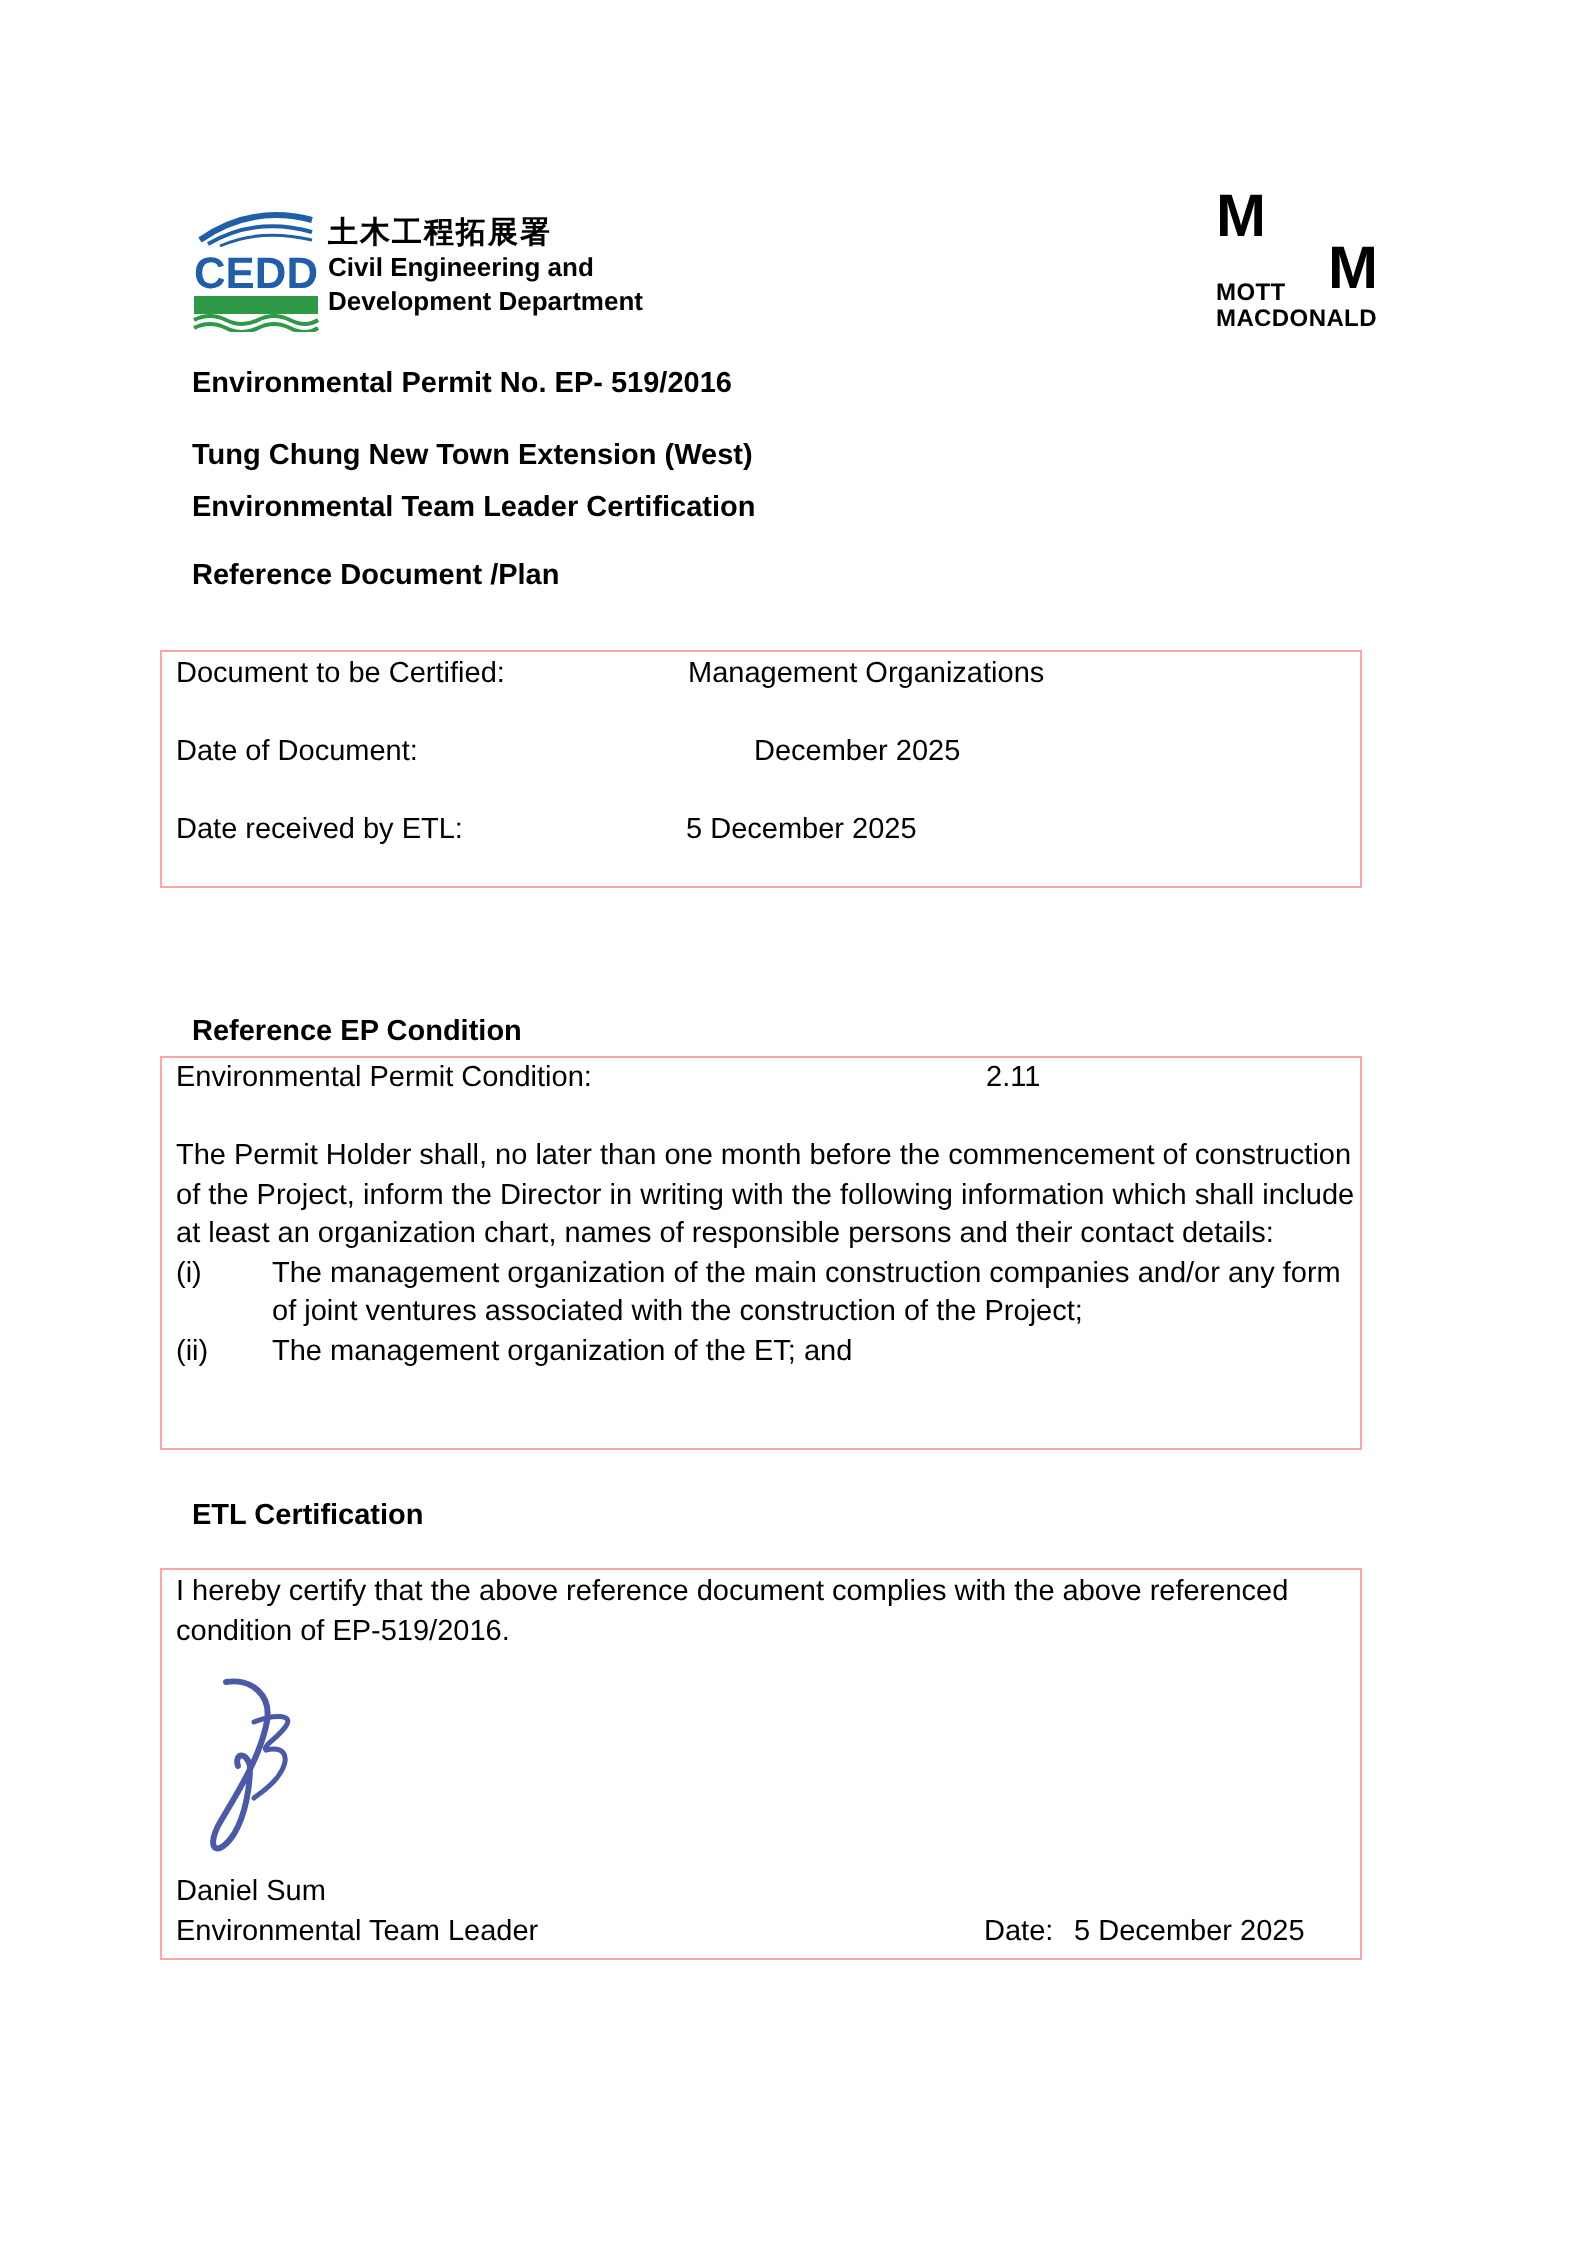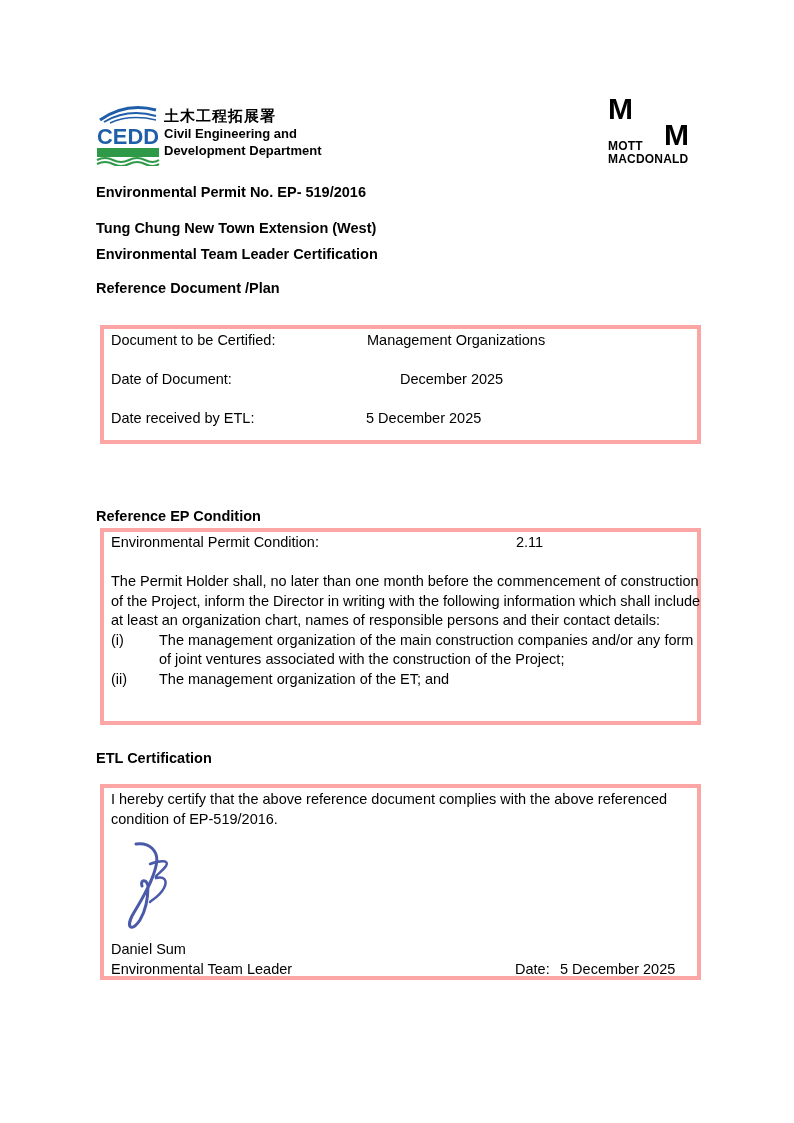--- a/index.html
+++ b/index.html
@@ -15,21 +15,21 @@
   .cedd-en { font-size: 13px; line-height: 17px; font-family: "Liberation Sans", sans-serif; }
 
   
   .mm { position: absolute; left: 606px; top: 94px; width: 100px; height: 76px; font-family: "Liberation Sans", sans-serif; font-weight: bold; }
   .mm-m1 { position: absolute; left: 2px; top: 0; font-size: 30px; line-height: 30px; }
   .mm-m2 { position: absolute; left: 58px; top: 26px; font-size: 30px; line-height: 30px; }
   .mm-name { position: absolute; left: 2px; top: 46px; font-size: 12px; line-height: 13px; letter-spacing: 0.2px; }
 
   
   .heading { position: absolute; left: 96px; font-weight: bold; font-size: 14.5px; font-family: "Liberation Sans", sans-serif; }
-  .box { position: absolute; left: 100px; width: 601px; border: 4px solid #fca5a5; box-sizing: border-box; }
+  .box { position: absolute; left: 80px; width: 601px; border: 1px solid #fca5a5; box-sizing: border-box; }
   .t { position: absolute; font-size: 14.5px; white-space: nowrap; font-family: "Liberation Sans", sans-serif; }
   .para { position: absolute; left: 7px; width: 592px; font-size: 14.5px; line-height: 19.6px; font-family: "Liberation Sans", sans-serif; }
   .li { display: flex; }
   .li-num { width: 48px; flex: none; }
   .li-txt { flex: 1; }
   .sig { position: absolute; left: 22px; top: 52px; width: 80px; height: 96px; }
 </style>
 </head>
 <body>
 

